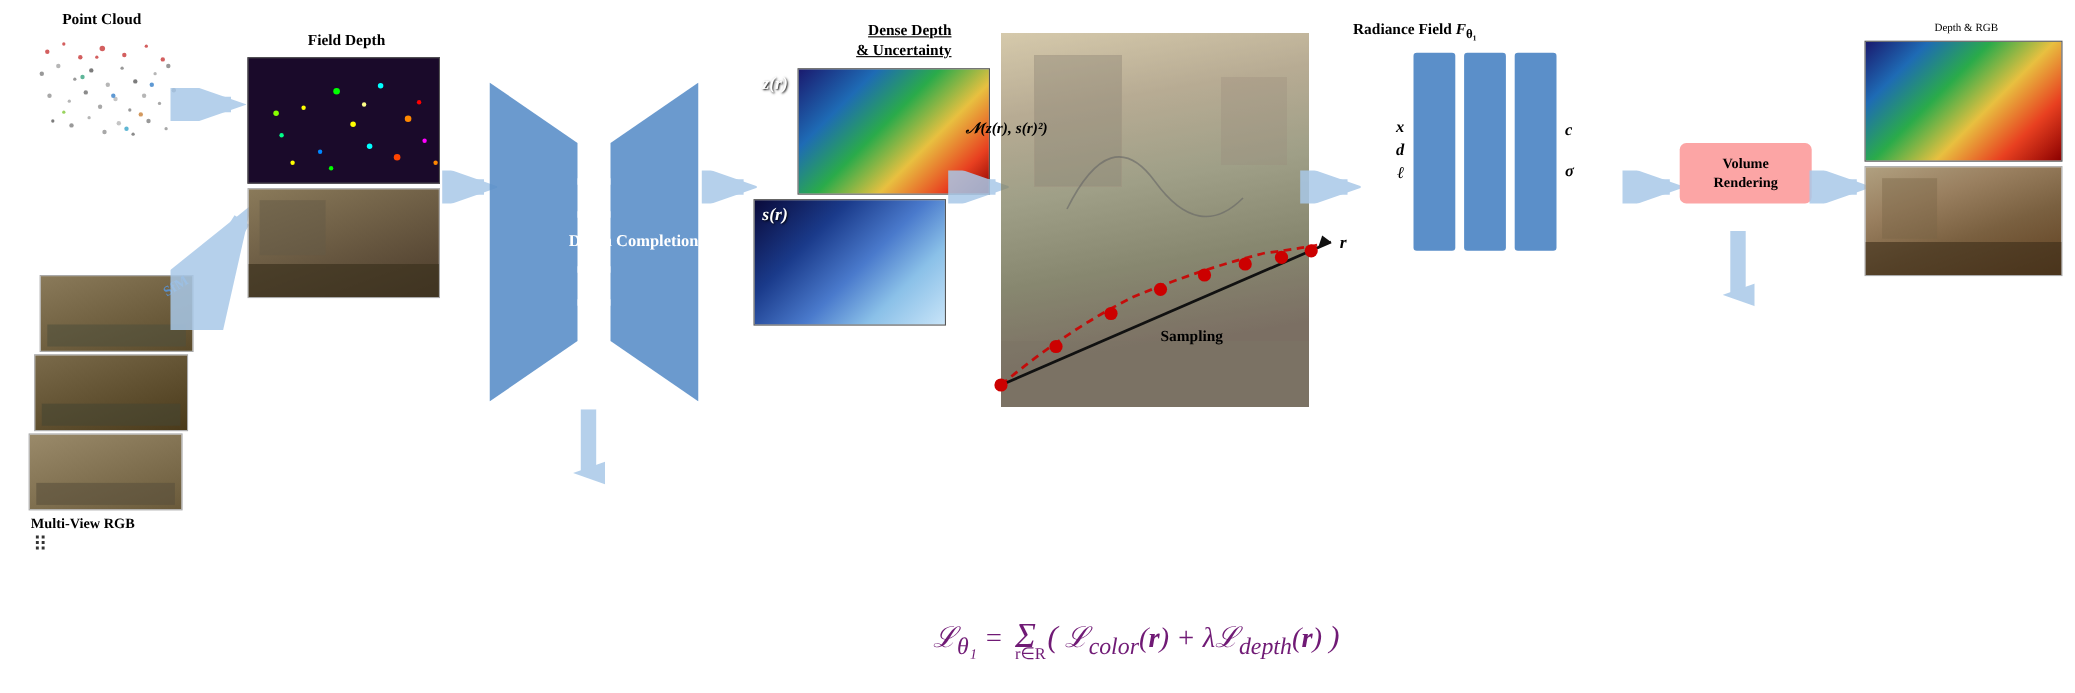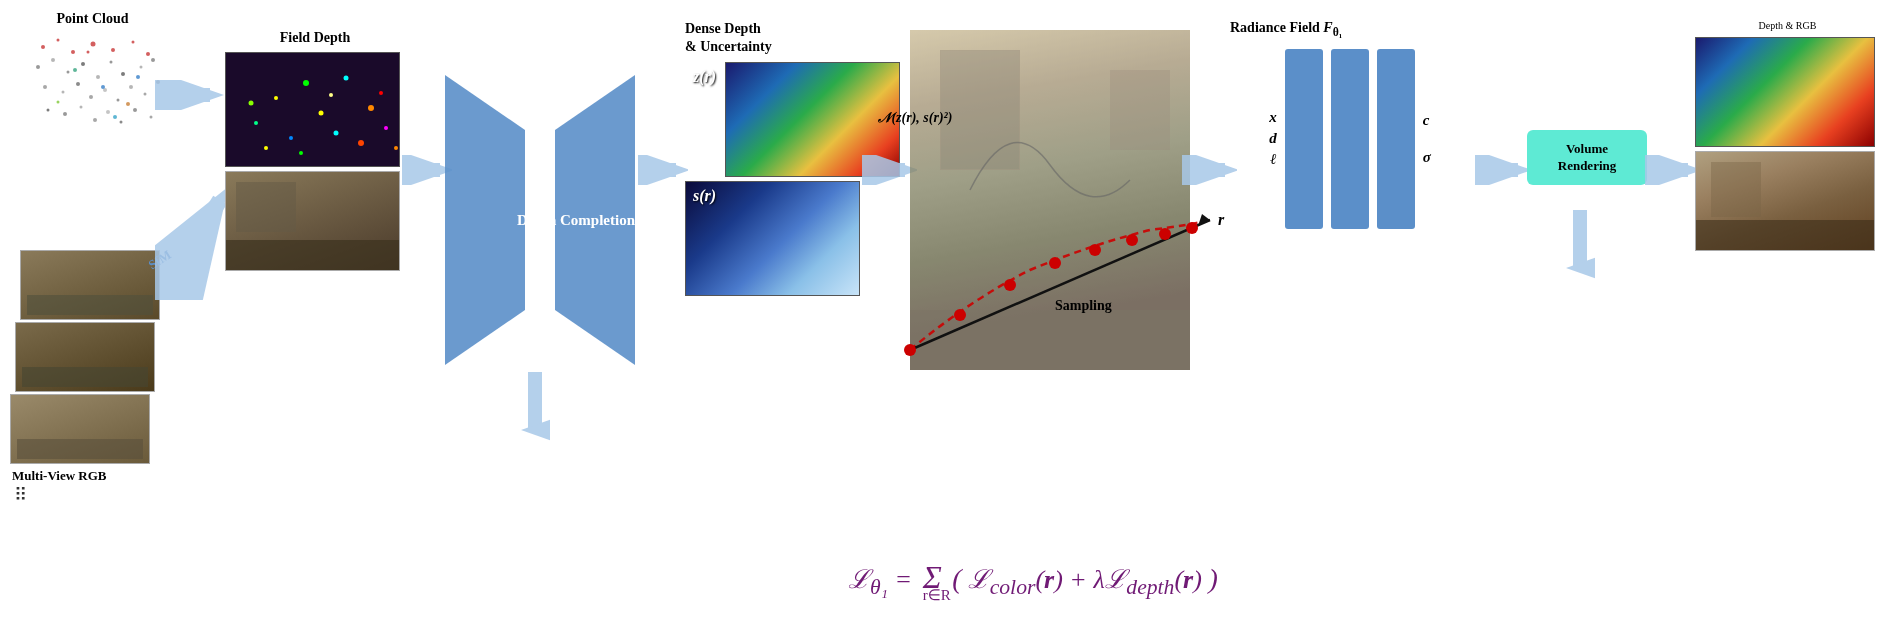--- a/index.html
+++ b/index.html
@@ -80,21 +80,21 @@
         <circle cx="80" cy="55" r="2" fill="#48c"></circle>
         <circle cx="105" cy="72" r="2" fill="#c84"></circle>
         <circle cx="35" cy="70" r="1.5" fill="#8c4"></circle>
         <circle cx="115" cy="45" r="2" fill="#48c"></circle>
         <circle cx="65" cy="20" r="1.5" fill="#c44"></circle>
         <circle cx="92" cy="85" r="2" fill="#4ac"></circle>
       </g>
     </svg>
   </div>
 
-  <div style="position:absolute; left:10px; top:250px; width:165px;font-family:Liberation Serif, serif;">
+  <div style="position:absolute; left:26px; top:250px; width:165px;font-family:Liberation Serif, serif;">
     
     <div style="width:140px; height:70px; background:linear-gradient(160deg,#8a7a5a,#5a4a2a); border:1px solid #aaa; margin-bottom:2px; position:relative; margin-left:10px;">
       <div style="position:absolute; bottom:4px; left:6px; right:6px; height:20px; background:rgba(80,80,60,0.6);"></div>
     </div>
     <div style="width:140px; height:70px; background:linear-gradient(160deg,#7a6a4a,#4a3a1a); border:1px solid #aaa; margin-bottom:2px; position:relative; margin-left:5px;">
       <div style="position:absolute; bottom:4px; left:6px; right:6px; height:20px; background:rgba(70,70,50,0.6);"></div>
     </div>
     <div style="width:140px; height:70px; background:linear-gradient(160deg,#9a8a6a,#6a5a3a); border:1px solid #aaa; margin-bottom:4px; position:relative;">
       <div style="position:absolute; bottom:4px; left:6px; right:6px; height:20px; background:rgba(90,80,60,0.6);"></div>
     </div>
@@ -191,21 +191,21 @@
 
   <svg style="position:absolute; left:520px; top:372px;" width="30" height="70">
     <defs>
       <marker id="ah5" markerWidth="7" markerHeight="10" refX="3.5" refY="9" orient="auto">
         <polygon points="0 0, 7 0, 3.5 10" fill="#a8c8e8"></polygon>
       </marker>
     </defs>
     <line x1="15" y1="0" x2="15" y2="58" stroke="#a8c8e8" stroke-width="14" marker-end="url(#ah5)" opacity="0.85"></line>
   </svg>
 
-  <div style="position:absolute; left:685px; top:20px; width:180px; text-align:left;">
+  <div style="position:absolute; left:685px; top:20px; width:180px; text-align:right;text-decoration:underline;">
     <span style="font-size:14px; font-weight:600; display:block; margin-bottom:6px; line-height:1.3;">Dense Depth<br>&amp; Uncertainty</span>
 
     <div style="position:relative; width:194px; height:115px; margin-bottom:4px;padding-left:40px;">
       <div class="colormap-z" style="width:175px; height:115px; border:1px solid #555;"></div>
 
       <div style="position:absolute; top:6px; left:8px; font-style:italic; font-size:16px; font-weight:700; color:#fff; text-shadow:1px 1px 2px #000;">
         <em>z</em>(<strong>r</strong>)
       </div>
     </div>
 
@@ -297,21 +297,21 @@
   <svg style="position:absolute; left:1475px; top:155px;" width="55" height="30">
     <defs>
       <marker id="ah8" markerWidth="10" markerHeight="7" refX="9" refY="3.5" orient="auto">
         <polygon points="0 0, 10 3.5, 0 7" fill="#a8c8e8"></polygon>
       </marker>
     </defs>
     <line x1="0" y1="15" x2="43" y2="15" stroke="#a8c8e8" stroke-width="14" marker-end="url(#ah8)" opacity="0.85"></line>
   </svg>
 
   <div style="position:absolute; left:1522px; top:130px; width:130px; text-align:center;">
-    <div style="width:120px; height:55px; background:#5eead4; border-radius:6px; display:flex; align-items:center; justify-content:center; margin:0 auto 8px;">
+    <div style="width:120px; height:55px; background:#fca5a5; border-radius:6px; display:flex; align-items:center; justify-content:center; margin:0 auto 8px;">
       <span style="font-size:13px; font-weight:700; text-align:center; line-height:1.3; color:#000;">Volume<br>Rendering</span>
     </div>
   </div>
 
   <svg style="position:absolute; left:1645px; top:155px;" width="55" height="30">
     <defs>
       <marker id="ah9" markerWidth="10" markerHeight="7" refX="9" refY="3.5" orient="auto">
         <polygon points="0 0, 10 3.5, 0 7" fill="#a8c8e8"></polygon>
       </marker>
     </defs>

